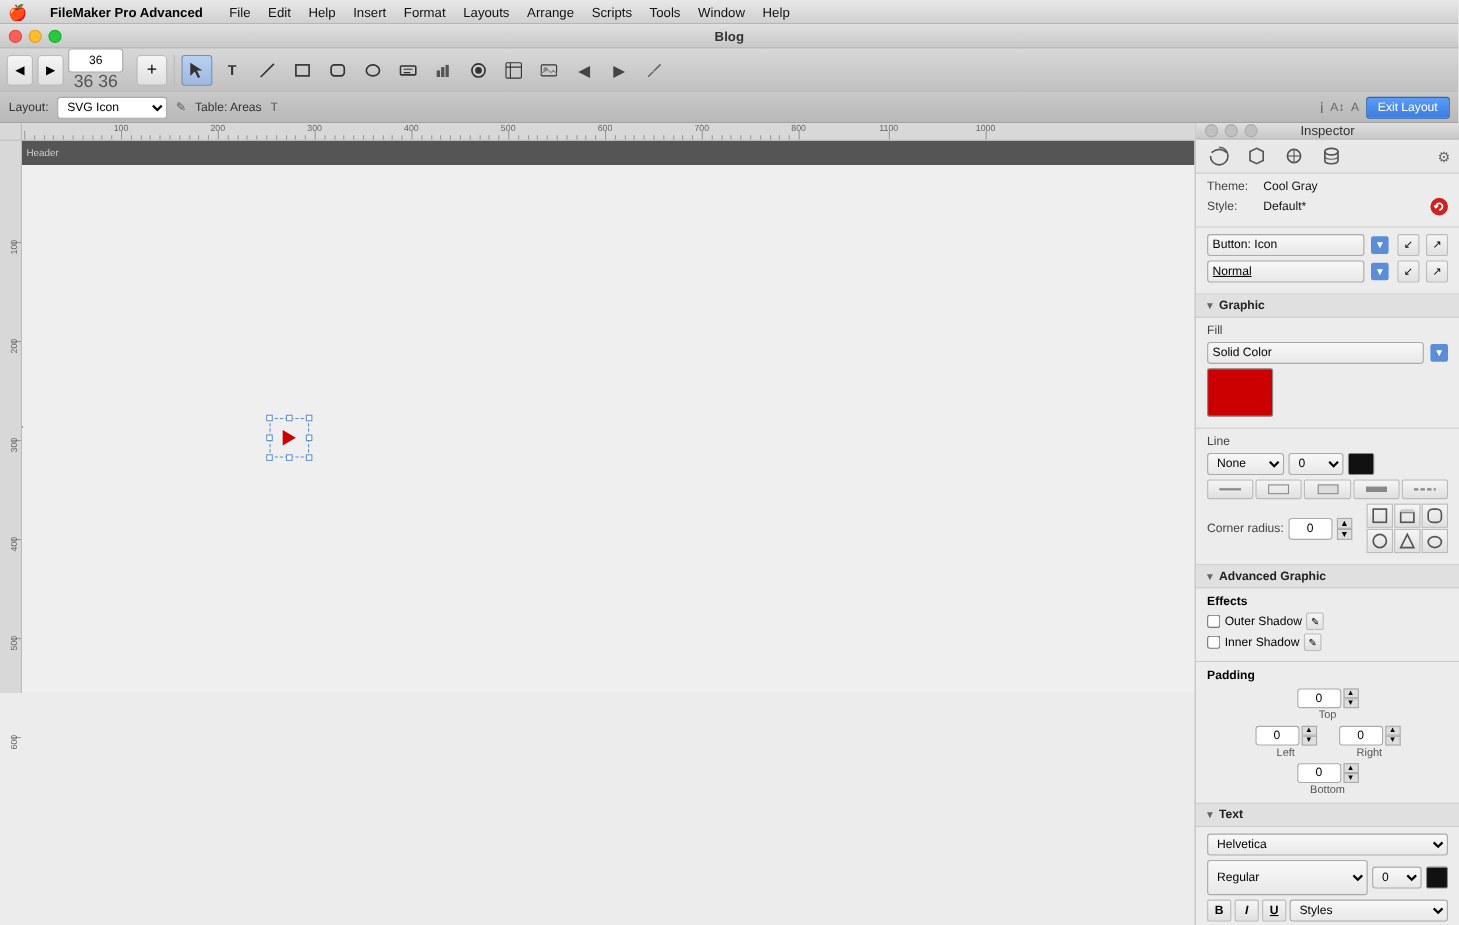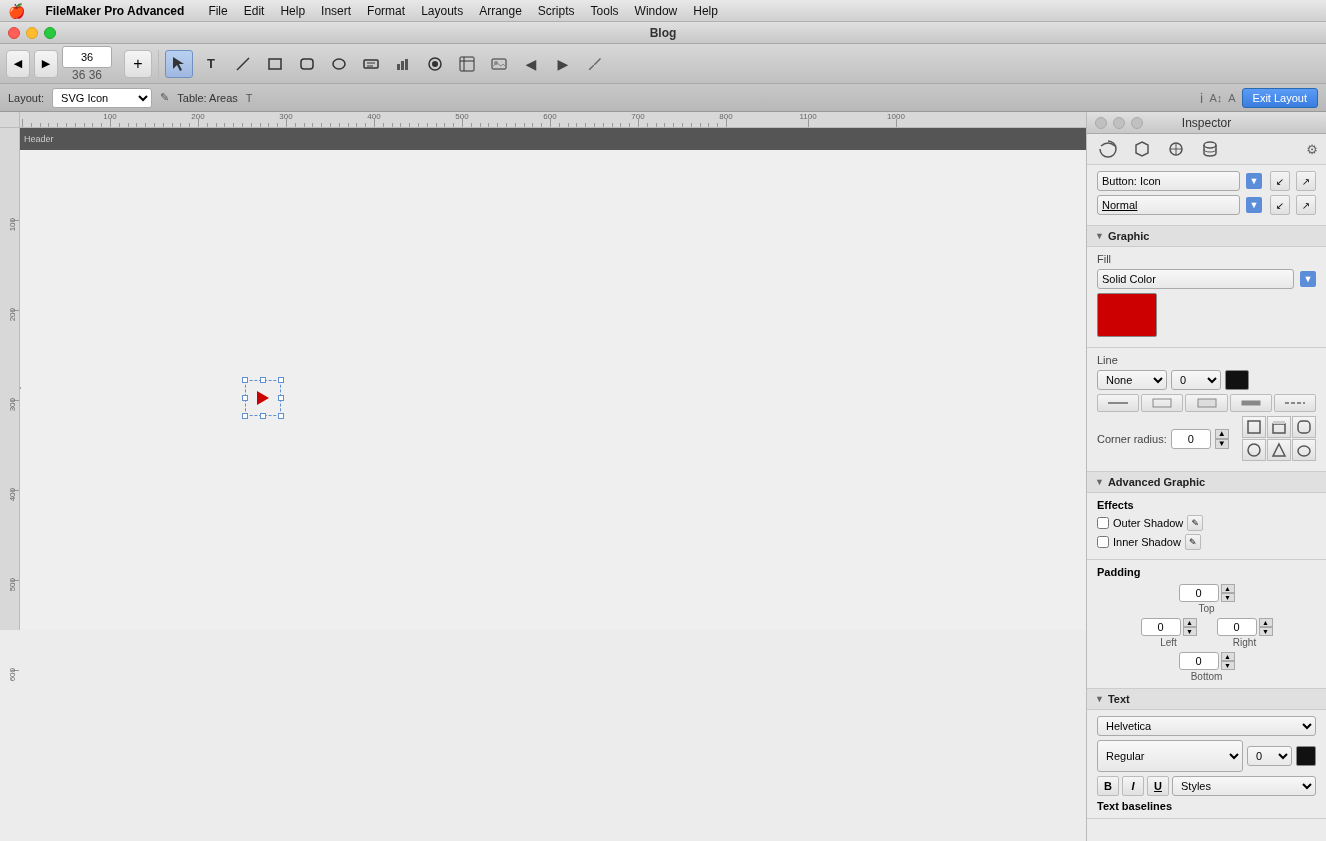--- a/index.html
+++ b/index.html
@@ -37,21 +37,21 @@
     .toolbar-btn {
       display: flex; align-items: center; justify-content: center;
       height: 28px; min-width: 28px; background: linear-gradient(to bottom, #f5f5f5, #e0e0e0);
       border: 1px solid #bbb; border-radius: 4px; cursor: pointer; font-size: 11px; padding: 0 4px;
     }
     .toolbar-btn.nav { min-width: 24px; }
     .toolbar-input {
       height: 22px; width: 50px; text-align: center; border: 1px solid #aaa;
       border-radius: 3px; font-size: 11px; background: white;
     }
-    .toolbar-label { font-size: 12px; color: #555; line-height: 1; }
+    .toolbar-label { font-size: 16px; color: #555; line-height: 1; }
     .toolbar-group { display: flex; flex-direction: column; align-items: center; gap: 1px; }
     .toolbar-sep { width: 1px; height: 28px; background: #bbb; margin: 0 2px; }
     .toolbar-icon-btn {
       display: flex; align-items: center; justify-content: center;
       height: 28px; width: 28px; cursor: pointer; border-radius: 3px;
       font-size: 14px; color: #444;
     }
     .active-tool { background: linear-gradient(to bottom, #b8d0f0, #a0b8e0) !important; border-color: #7090c0 !important; }
 
     
@@ -618,20 +618,36 @@
       <div class="inspector-tab">
         <svg width="18" height="18" viewBox="0 0 18 18">
             <ellipse cx="9" cy="5" rx="6" ry="3" fill="none" stroke="#555" stroke-width="1.5"></ellipse>
             <path d="M3 5 L3 13 Q3 16 9 16 Q15 16 15 13 L15 5" fill="none" stroke="#555" stroke-width="1.5"></path>
             <path d="M3 9 Q3 12 9 12 Q15 12 15 9" fill="none" stroke="#555" stroke-width="1"></path>
           </svg>
       </div>
       <div class="inspector-gear">⚙</div>
     </div>
 
+    <div class="inspector-section">
+      <div class="inspector-row">
+        <span class="inspector-label">Theme:</span>
+        <span class="inspector-value">Cool Gray</span>
+      </div>
+      <div class="inspector-row">
+        <span class="inspector-label">Style:</span>
+        <span class="inspector-value">Default*</span>
+        <div style="margin-left: auto; width: 16px; height: 16px; background: #cc2222; border-radius: 50%; display: flex; align-items: center; justify-content: center;">
+          <svg width="10" height="10" viewBox="0 0 10 10">
+              <path d="M2 5 A3 3 0 1 1 5 8" fill="none" stroke="white" stroke-width="1.5"></path>
+              <path d="M0 4 L2 6 L4 4" fill="none" stroke="white" stroke-width="1.5"></path>
+            </svg>
+        </div>
+      </div>
+    </div>
 
     <div class="inspector-section">
       <div class="inspector-row">
         <select class="inspector-select" style="flex:1;">
           <option>Button: Icon</option>
         </select>
         <div class="inspector-select-arrow">▼</div>
         <div class="insp-tool-btn" style="margin-left:2px;">↙</div>
         <div class="insp-tool-btn">↗</div>
       </div>

